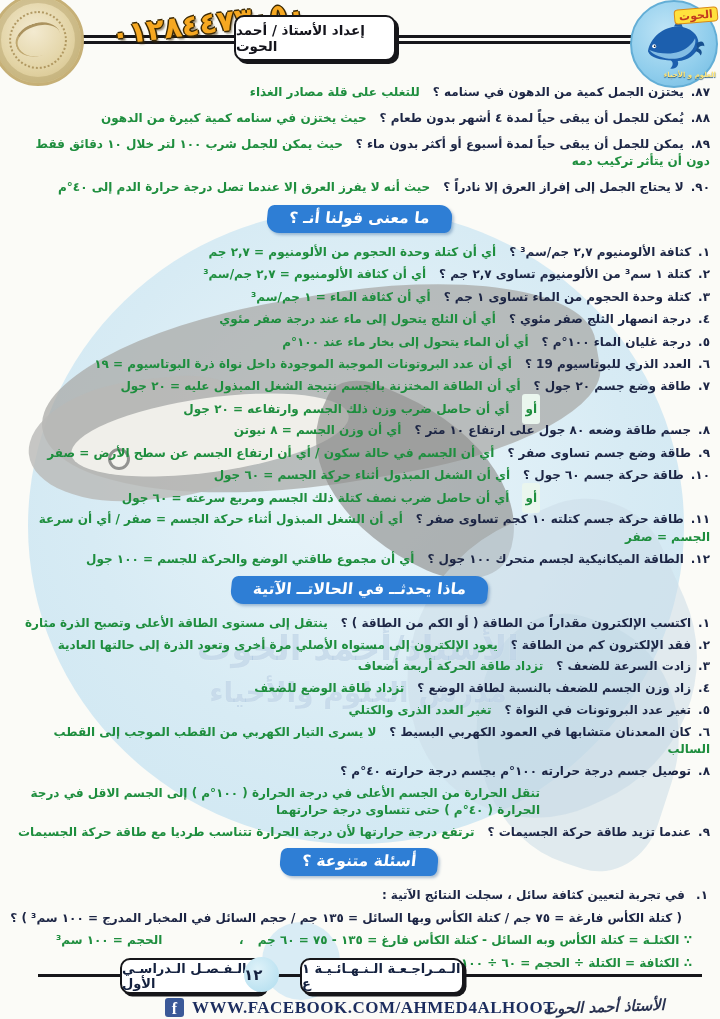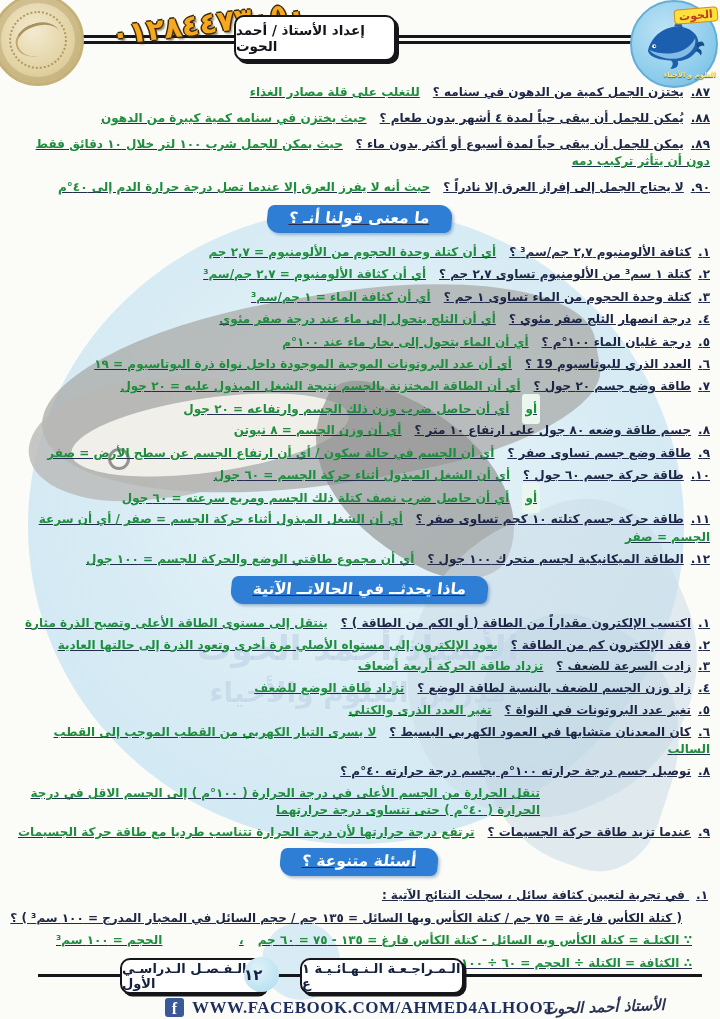--- a/index.html
+++ b/index.html
@@ -46,21 +46,21 @@
     background:radial-gradient(circle at 40% 35%, #bfe4f6 0%, #8fcdec 60%, #6fb9e0 100%);
     border:2px solid #63aed6;}
   .logo svg{position:absolute;left:4px;top:12px;width:76px;height:62px;}
   .logo-tag{position:absolute;right:-2px;top:6px;background:#ffe13d;color:#c23a1f;border:1px solid #d98a17;
     border-radius:4px;padding:0 4px;font-size:11px;font-weight:bold;transform:rotate(-5deg);}
   .logo-sub{position:absolute;left:0;right:0;bottom:7px;text-align:right;font-size:7px;font-weight:bold;
     color:#ffe67a;text-shadow:0 1px 1px #25567c;}
 
   
   .content{position:absolute;z-index:2;top:84px;right:10px;left:8px;direction:rtl;text-align:right;
-    color:#232c4e;font-size:12px;font-weight:bold;text-decoration:underline;}
+    color:#232c4e;font-size:12px;font-weight:bold;}
   .qa-row{margin-bottom:8.5px;line-height:1.45;}
   .sec .qa-row{margin-bottom:5px;}
   .sec2 .qa-row{margin-bottom:4.5px;}
   .num{color:#1c2544;margin-left:7px;}
   .q{color:#1c2544;}
   .a{color:#1e8e3e;margin-right:13px;}
   .qa-sub{margin:0 170px 5px 0;line-height:1.4;color:#1e8e3e;}
   .qa-sub .a{}
   .or-label{color:#1e8e3e;background:#eaf6ee;border-radius:3px;padding:8px 3px;}
   .band{display:flex;justify-content:center;margin:7px 0 11px 0;}

